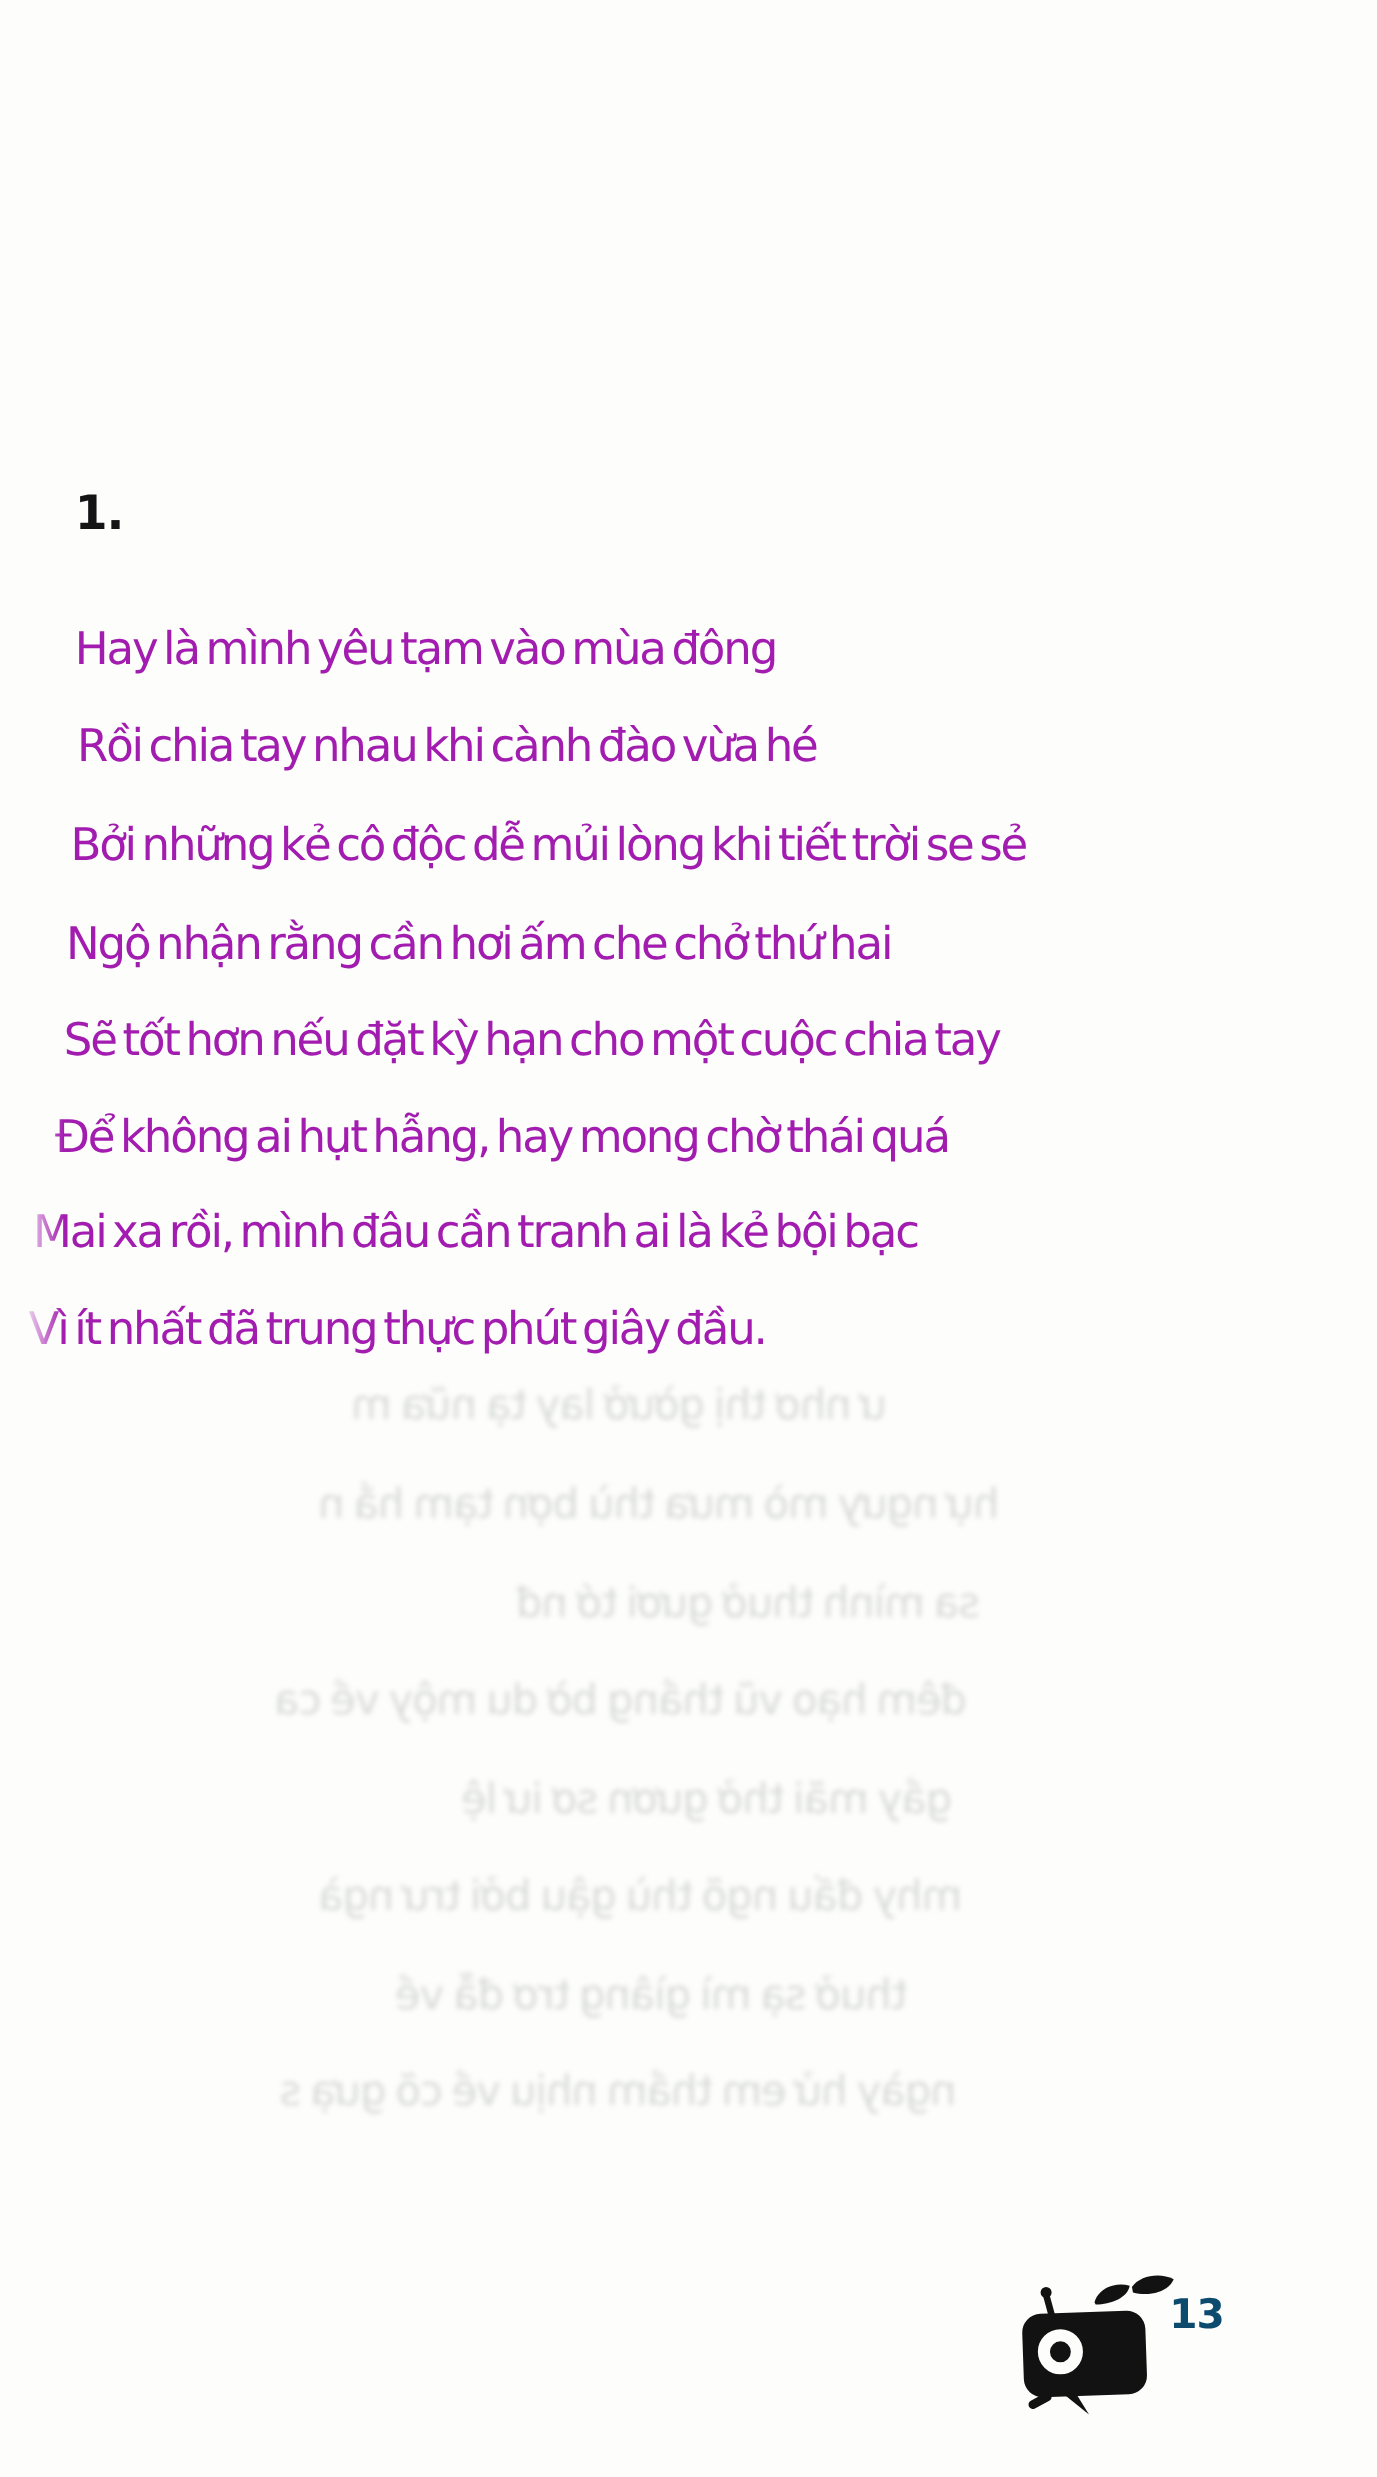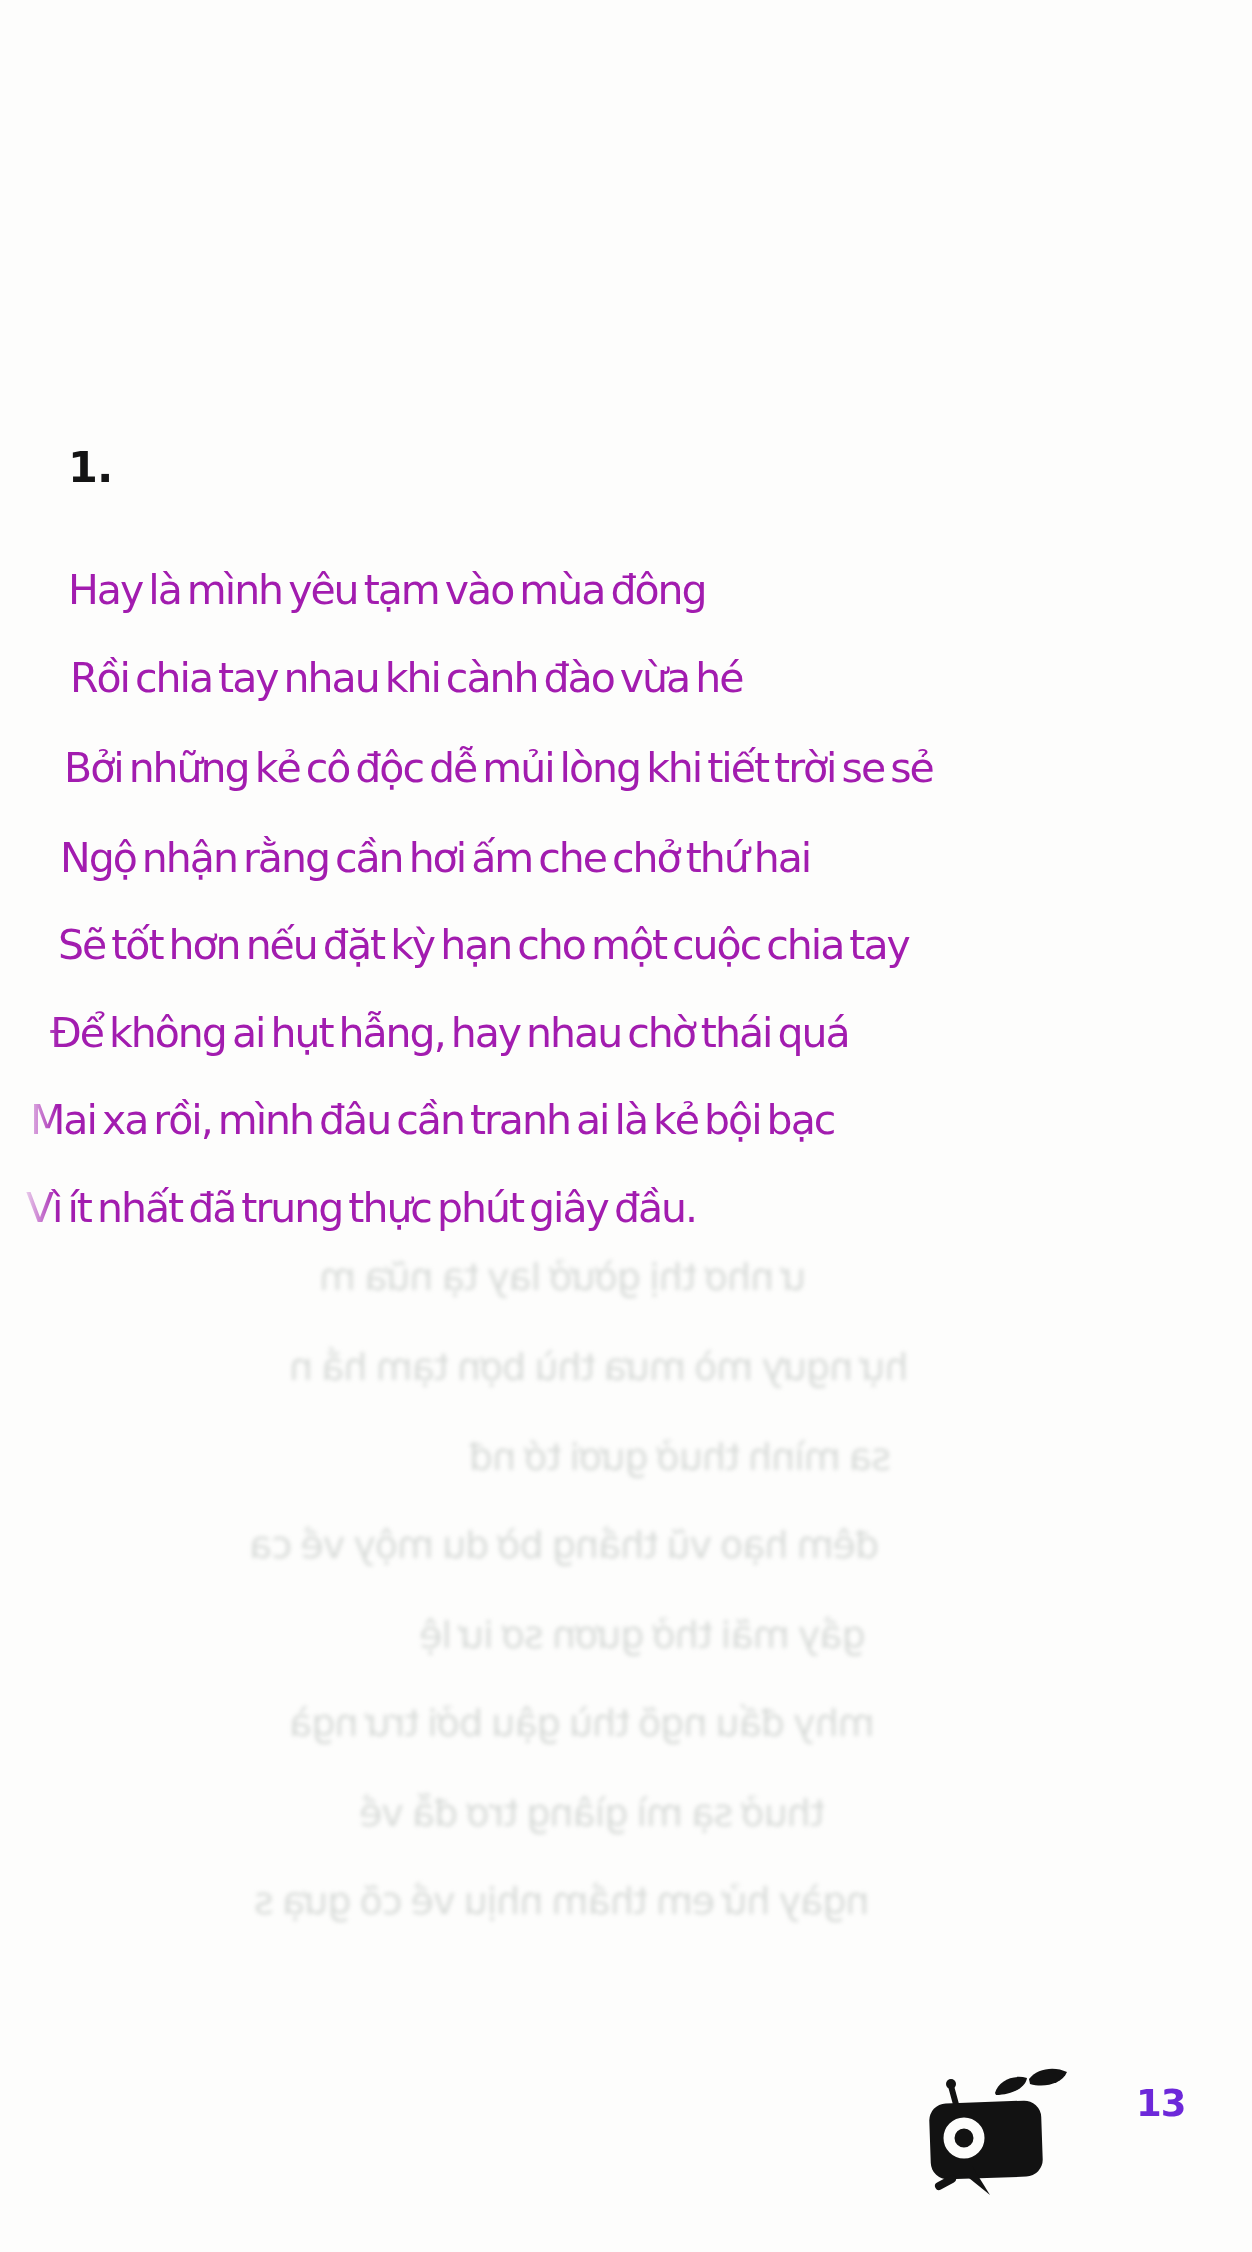--- a/index.html
+++ b/index.html
@@ -49,38 +49,38 @@
   }
   .gl-0 { left:320px; top:1258px; }
   .gl-1 { left:290px; top:1348px; }
   .gl-2 { left:470px; top:1438px; }
   .gl-3 { left:250px; top:1526px; }
   .gl-4 { left:420px; top:1616px; }
   .gl-5 { left:290px; top:1704px; }
   .gl-6 { left:360px; top:1794px; }
   .gl-7 { left:255px; top:1882px; }
   .page-number {
-    position:absolute; left:1136px; top:2082px;
-    font-size:37px; font-weight:700; color:#6d28d9; letter-spacing:-1px;
+    position:absolute; left:1063px; top:2082px;
+    font-size:37px; font-weight:700; color:#0c4a6e; letter-spacing:-1px;
   }
   .logo { position:absolute; left:900px; top:2050px; width:180px; height:160px; }
 </style>
 </head>
 <body>
 
 <div class="page">
 
   <div class="section-number">1.</div>
 
   <div class="poem-line pl-0">Hay là mình yêu tạm vào mùa đông</div>
   <div class="poem-line pl-2">Bởi những kẻ cô độc dễ mủi lòng khi tiết trời se sẻ</div>
   <div class="poem-line pl-1">Rồi chia tay nhau khi cành đào vừa hé</div>
   <div class="poem-line pl-4">Sẽ tốt hơn nếu đặt kỳ hạn cho một cuộc chia tay</div>
   <div class="poem-line pl-3">Ngộ nhận rằng cần hơi ấm che chở thứ hai</div>
-  <div class="poem-line pl-5">Để không ai hụt hẫng, hay nhau chờ thái quá</div>
+  <div class="poem-line pl-5">Để không ai hụt hẫng, hay mong chờ thái quá</div>
   <div class="poem-line pl-6">Mai xa rồi, mình đâu cần tranh ai là kẻ bội bạc</div>
   <div class="poem-line pl-7">Vì ít nhất đã trung thực phút giây đầu.</div>
 
   <div class="edge-fade"></div>
 
   <div class="ghost-line gl-0">ư nhơ thị gờưở lay tạ nữa m</div>
   <div class="ghost-line gl-1">hự ngưy mò mưa thù bợn tạm hắ n</div>
   <div class="ghost-line gl-2">sa mình thuở gươi tớ nđ</div>
   <div class="ghost-line gl-3">đêm hạo vũ thầng bờ du mộy về ca</div>
   <div class="ghost-line gl-4">gầy mãi thở gươn sơ iư lệ</div>

